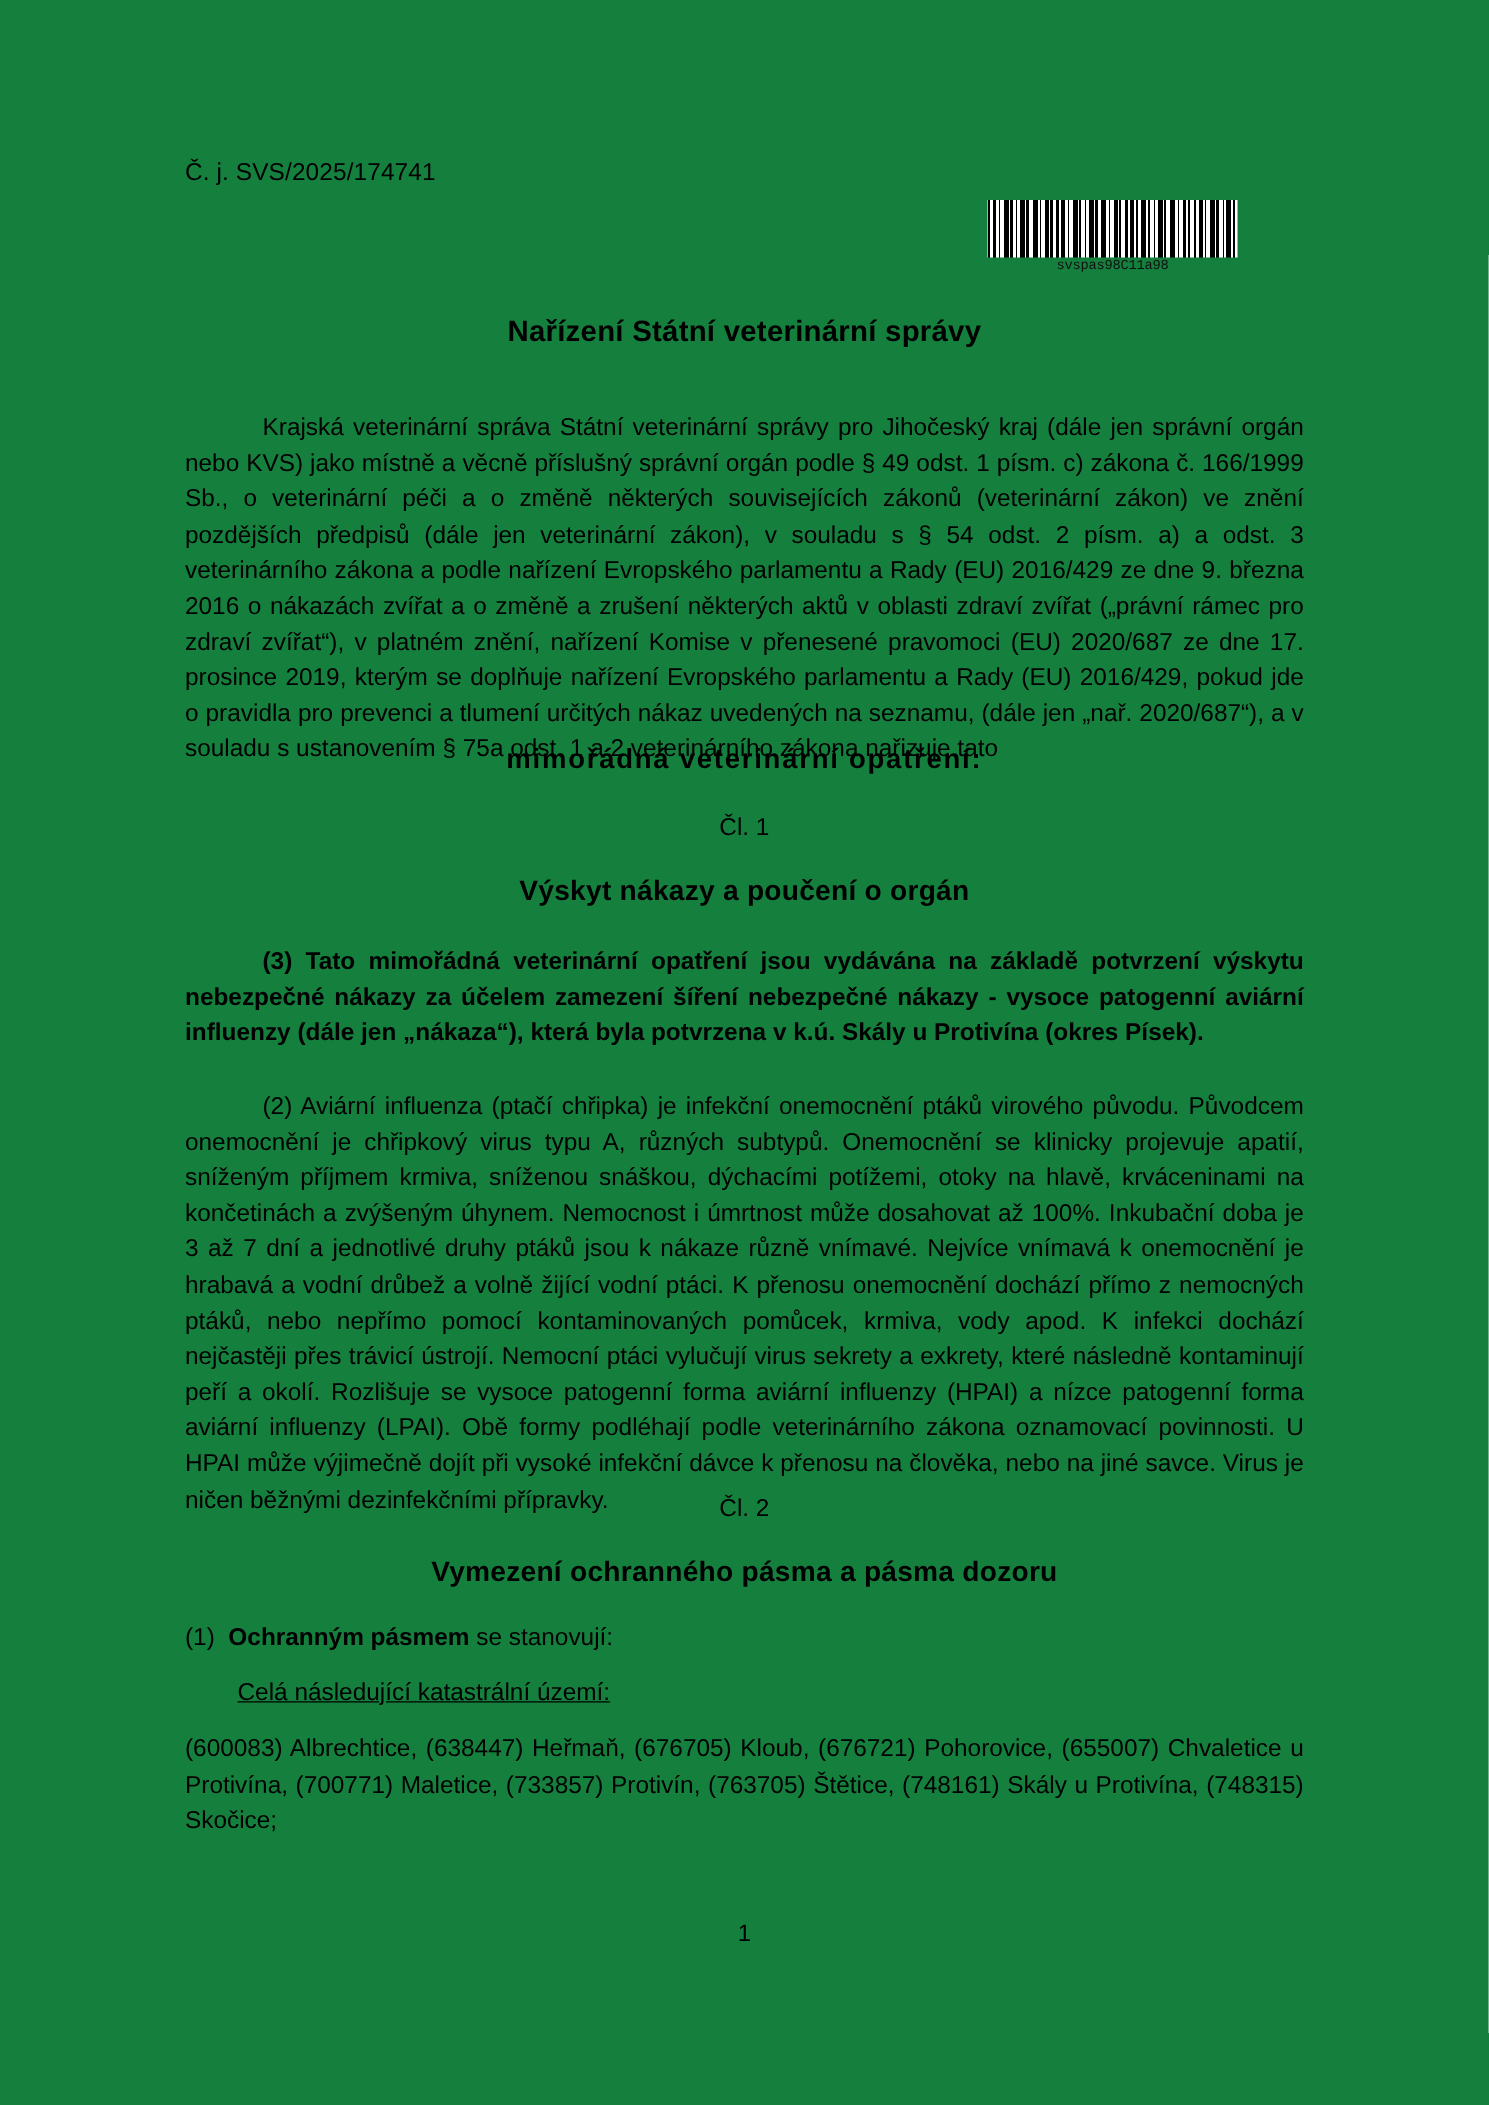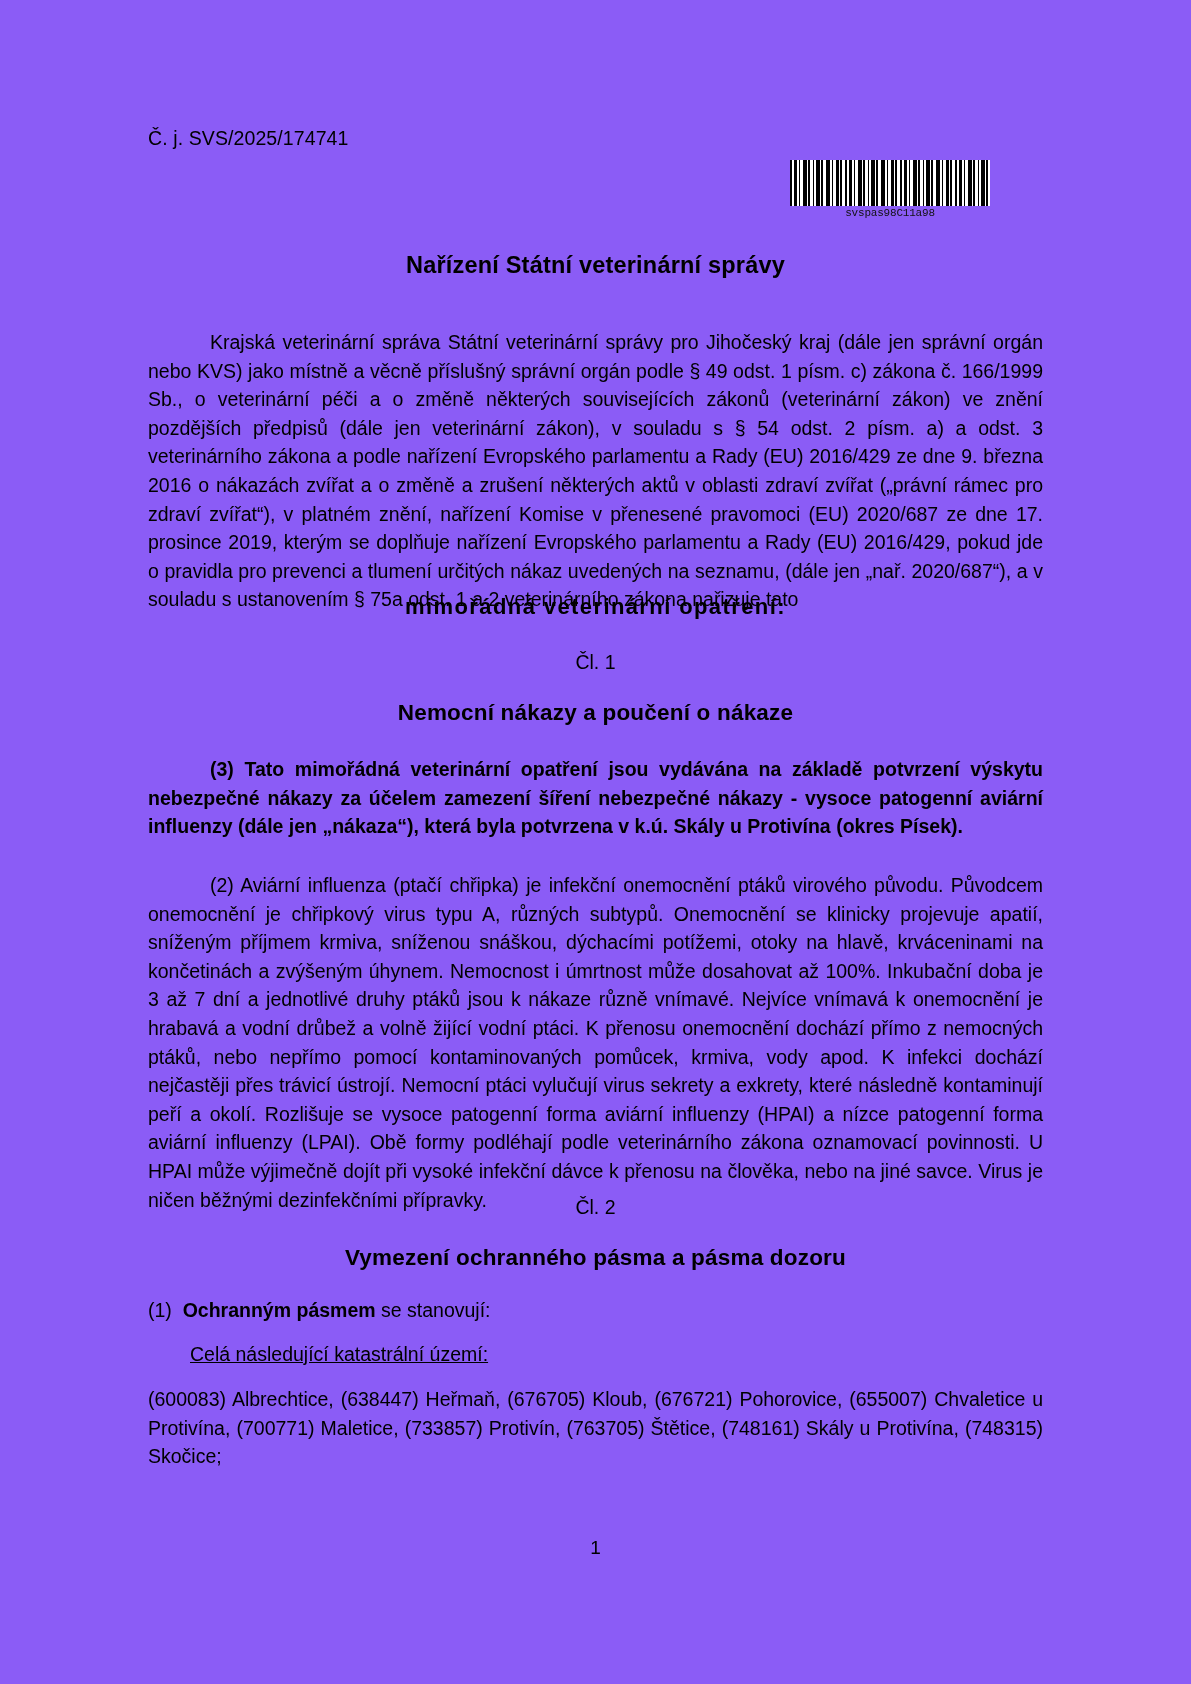--- a/index.html
+++ b/index.html
@@ -10,21 +10,21 @@
   }
   body {
     font-family: "Liberation Sans", sans-serif;
     color: #000000;
   }
   .page {
     position: relative;
     width: 1191px;
     height: 1684px;
     margin: 0 auto;
-    background: #8b5cf6;
+    background: #15803d;
     overflow: hidden;
     box-sizing: border-box;
   }
   .content {
     position: absolute;
     left: 148px;
     top: 0;
     width: 895px;
   }
 
@@ -161,21 +161,21 @@
     <h1 class="title">Nařízení Státní veterinární správy</h1>
 
     <div class="body-block" style="top: 328px;">
       <p class="indent">Krajská veterinární správa Státní veterinární správy pro Jihočeský kraj (dále jen správní orgán nebo KVS) jako místně a věcně příslušný správní orgán podle § 49 odst. 1 písm. c) zákona č. 166/1999 Sb., o veterinární péči a o změně některých souvisejících zákonů (veterinární zákon) ve znění pozdějších předpisů (dále jen veterinární zákon), v souladu s § 54 odst. 2 písm. a) a odst. 3 veterinárního zákona a podle nařízení Evropského parlamentu a Rady (EU) 2016/429 ze dne 9. března 2016 o nákazách zvířat a o změně a zrušení některých aktů v oblasti zdraví zvířat („právní rámec pro zdraví zvířat“), v platném znění, nařízení Komise v přenesené pravomoci (EU) 2020/687 ze dne 17. prosince 2019, kterým se doplňuje nařízení Evropského parlamentu a Rady (EU) 2016/429, pokud jde o pravidla pro prevenci a tlumení určitých nákaz uvedených na seznamu, (dále jen „nař. 2020/687“), a v souladu s ustanovením § 75a odst. 1 a 2 veterinárního zákona nařizuje tato</p>
     </div>
 
     <div class="h-center-spaced" style="top: 594px;">mimořádná veterinární opatření:</div>
 
     <div class="h-article" style="top: 651px;">Čl. 1</div>
 
-    <div class="h-section" style="top: 700px;">Nemocní nákazy a poučení o nákaze</div>
+    <div class="h-section" style="top: 700px;">Výskyt nákazy a poučení o orgán</div>
 
     <div class="body-block para-bold" style="top: 755px;">
       <p class="indent">(3) Tato mimořádná veterinární opatření jsou vydávána na základě potvrzení výskytu nebezpečné nákazy za účelem zamezení šíření nebezpečné nákazy - vysoce patogenní aviární influenzy (dále jen „nákaza“), která byla potvrzena v k.ú. Skály u Protivína (okres Písek).</p>
     </div>
 
     <div class="body-block" style="top: 871px;">
       <p class="indent">(2) Aviární influenza (ptačí chřipka) je infekční onemocnění ptáků virového původu. Původcem onemocnění je chřipkový virus typu A, různých subtypů. Onemocnění se klinicky projevuje apatií, sníženým příjmem krmiva, sníženou snáškou, dýchacími potížemi, otoky na hlavě, krváceninami na končetinách a zvýšeným úhynem. Nemocnost i úmrtnost může dosahovat až 100%. Inkubační doba je 3 až 7 dní a jednotlivé druhy ptáků jsou k nákaze různě vnímavé. Nejvíce vnímavá k onemocnění je hrabavá a vodní drůbež a volně žijící vodní ptáci. K přenosu onemocnění dochází přímo z nemocných ptáků, nebo nepřímo pomocí kontaminovaných pomůcek, krmiva, vody apod. K infekci dochází nejčastěji přes trávicí ústrojí. Nemocní ptáci vylučují virus sekrety a exkrety, které následně kontaminují peří a okolí. Rozlišuje se vysoce patogenní forma aviární influenzy (HPAI) a nízce patogenní forma aviární influenzy (LPAI). Obě formy podléhají podle veterinárního zákona oznamovací povinnosti. U HPAI může výjimečně dojít při vysoké infekční dávce k přenosu na člověka, nebo na jiné savce. Virus je ničen běžnými dezinfekčními přípravky.</p>
     </div>
 
     <div class="h-article" style="top: 1196px;">Čl. 2</div>

